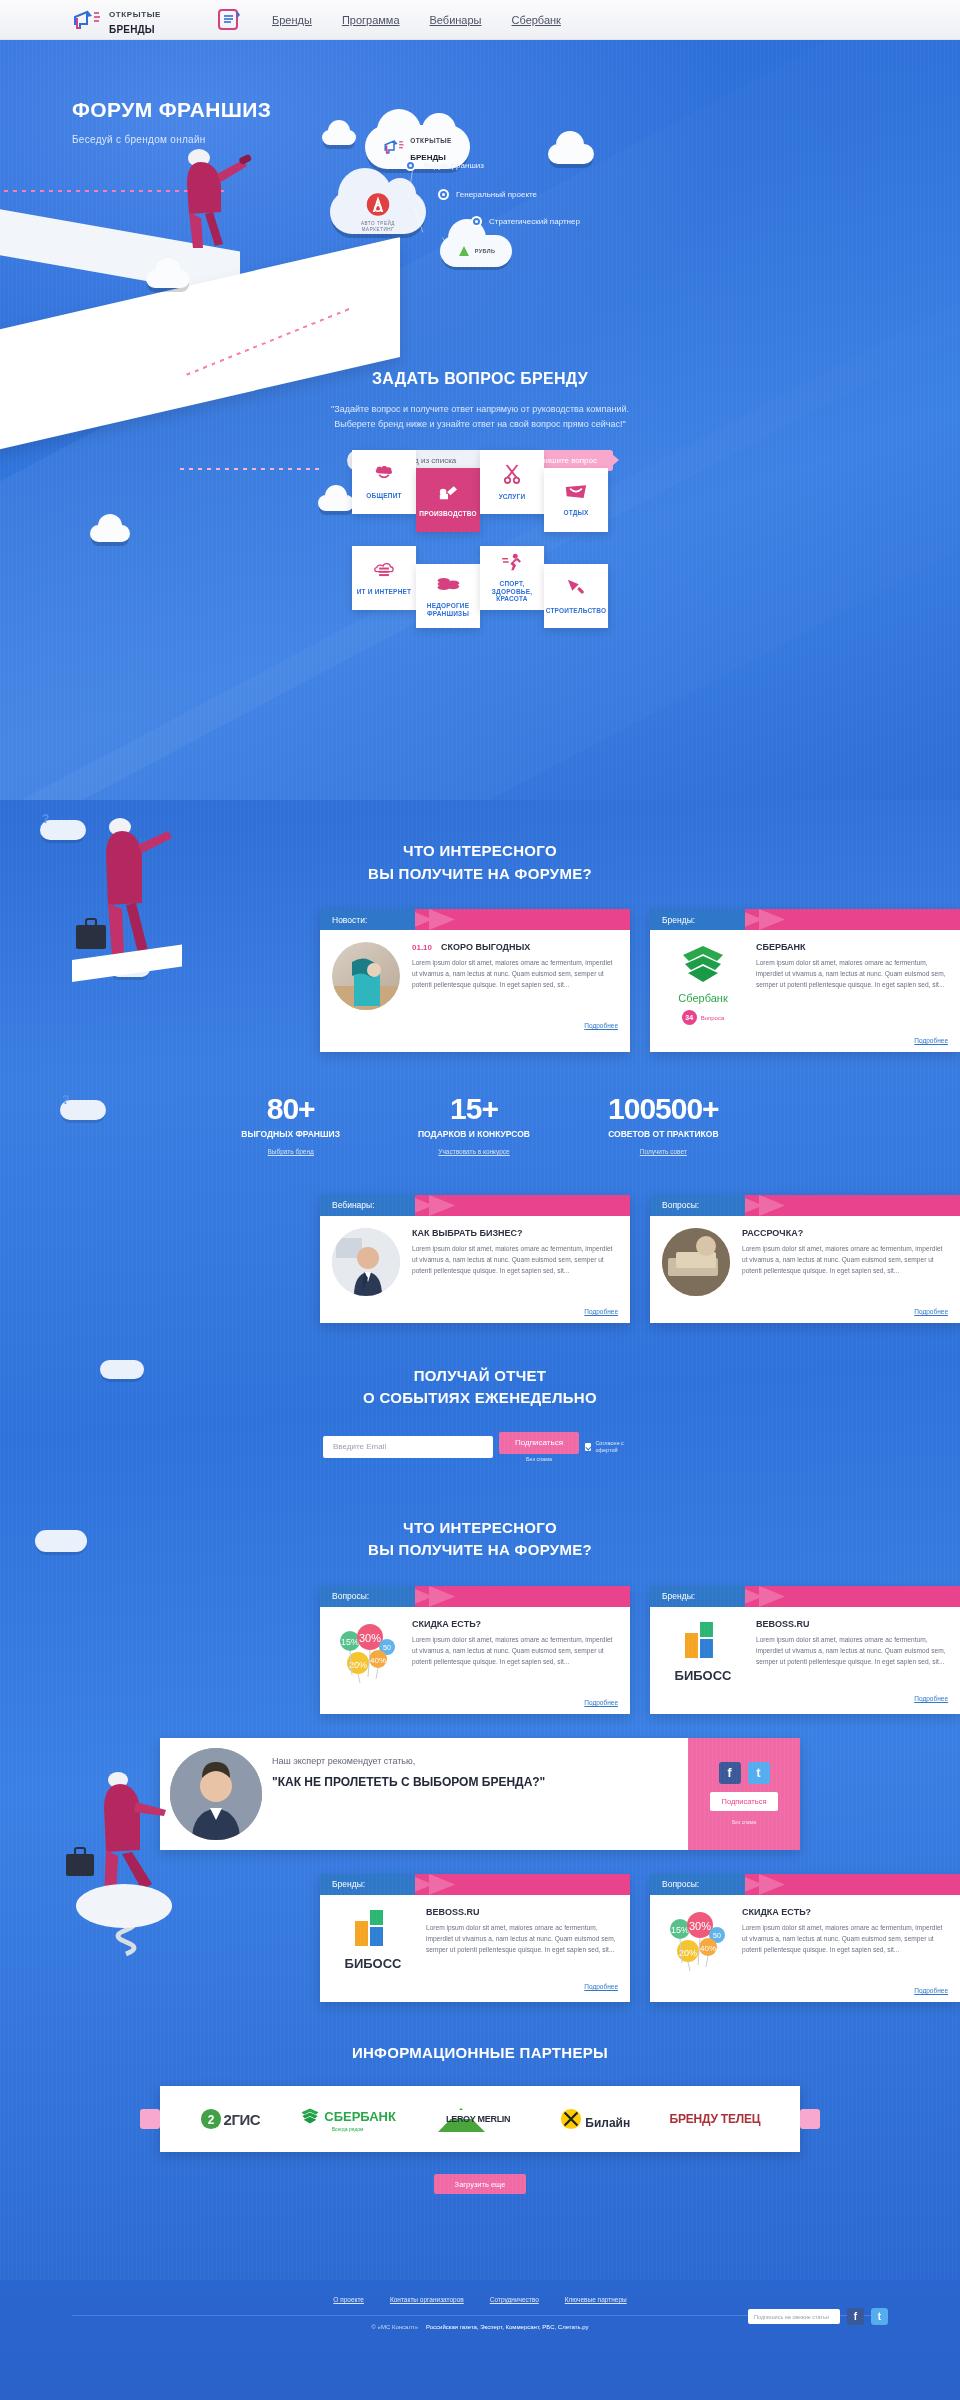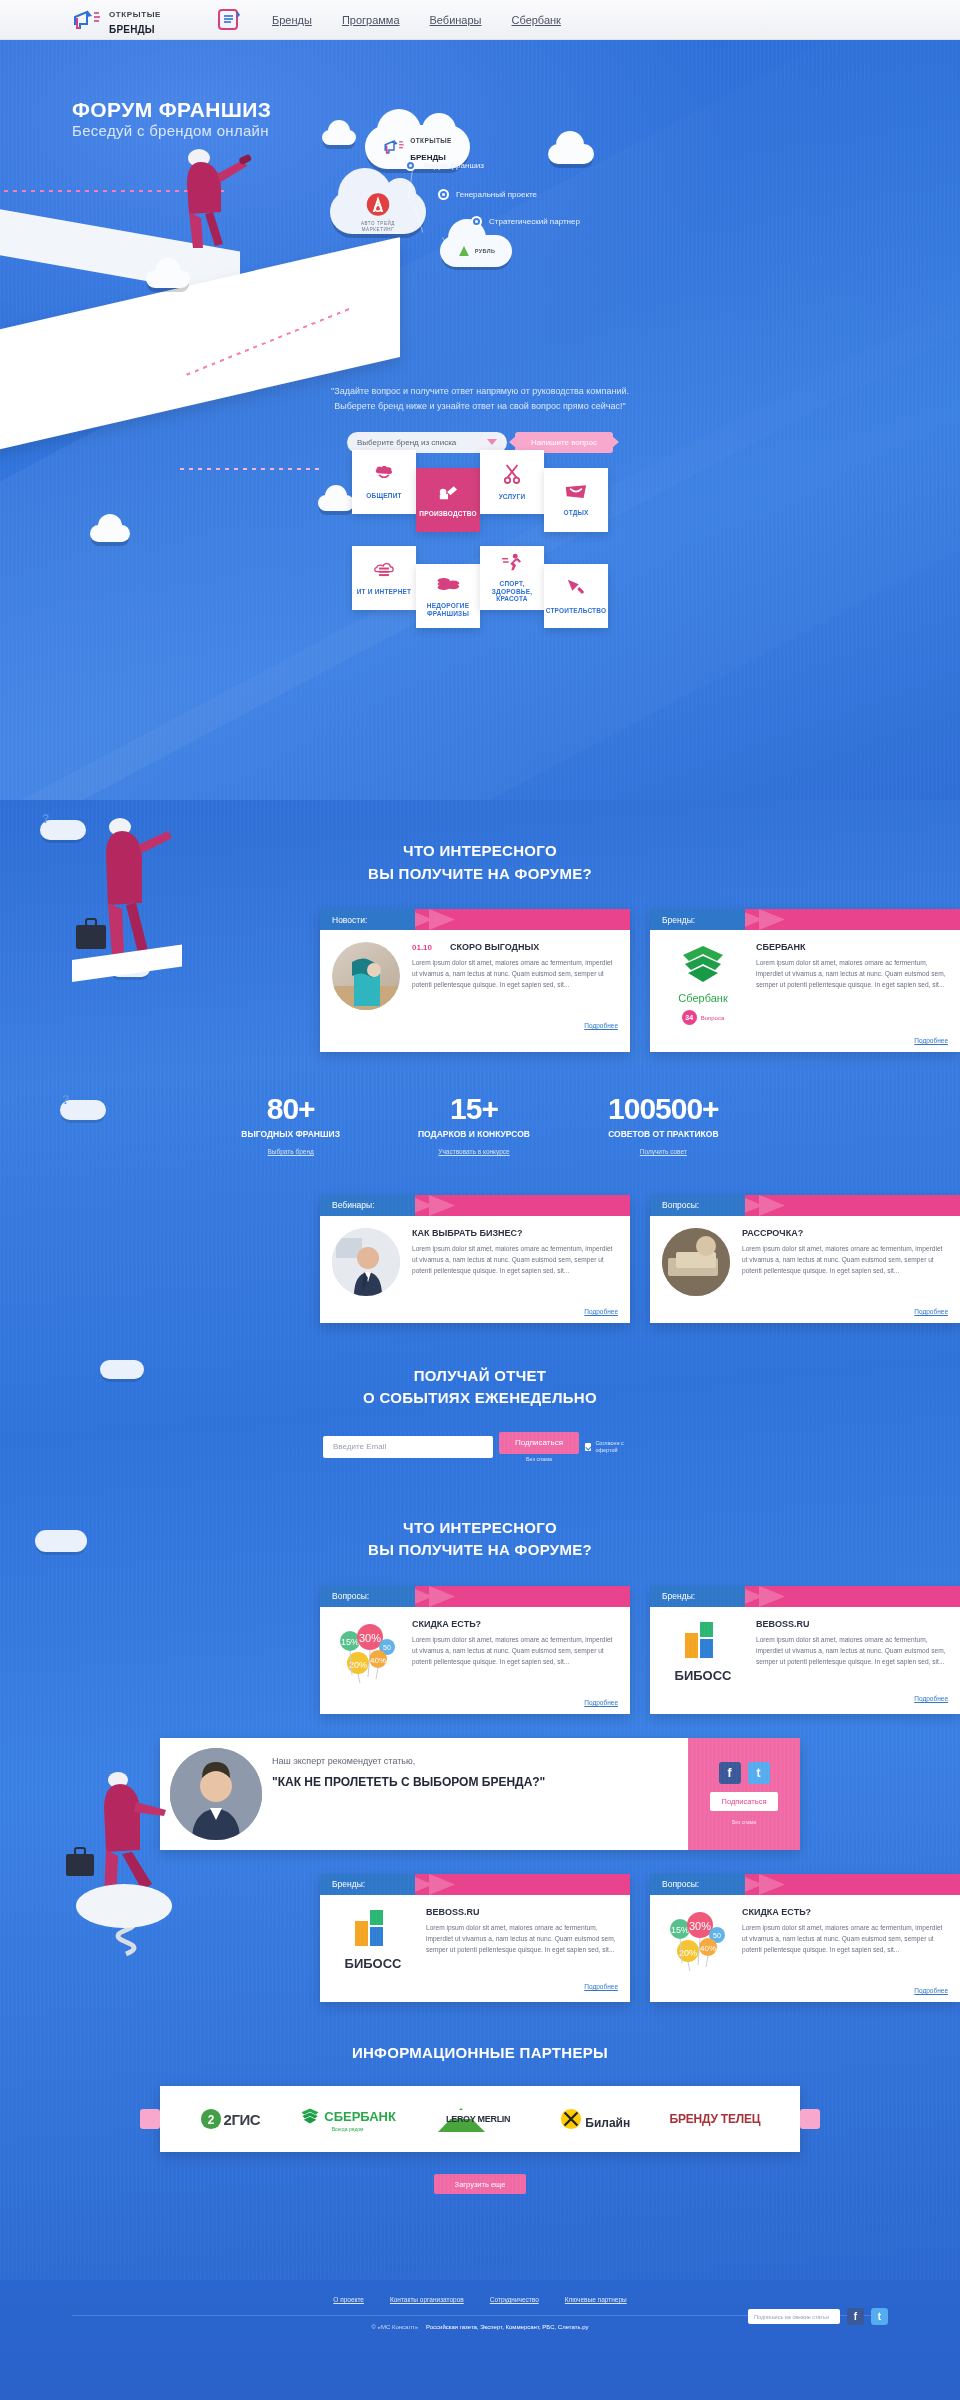--- a/index.html
+++ b/index.html
@@ -33,21 +33,21 @@
     overflow: hidden;
   }
   .stripes { position:absolute; inset:0;
     background: repeating-linear-gradient(90deg, rgba(255,255,255,.035) 0 1px, rgba(255,255,255,0) 1px 4px);}
   .diag { position:absolute; inset:0; overflow:hidden;}
   .diag:before{content:"";position:absolute;width:1400px;height:320px;background:linear-gradient(100deg,rgba(255,255,255,.07),rgba(255,255,255,0));transform:rotate(-28deg);top:250px;left:-300px;}
   .diag:after{content:"";position:absolute;width:1400px;height:220px;background:linear-gradient(100deg,rgba(255,255,255,.05),rgba(255,255,255,0));transform:rotate(-28deg);top:520px;left:-200px;}
 
   .hero-title { position:absolute; left:72px; top:58px; }
   .hero-title h1 { color:#fff; font-size:21px; font-weight:800; letter-spacing:.4px;}
-  .hero-title p { color:#d9e6fb; font-size:15px; margin-top:0; letter-spacing:.3px;}
+  .hero-title p { color:#d9e6fb; font-size:10px; margin-top:12px; letter-spacing:.3px;}
 
   .cloud { position:absolute; background:#fbfcfe; border-radius: 50px;
      box-shadow: 0 5px 0 -1px rgba(0,0,0,.18); }
   .cloud:before,.cloud:after{content:"";position:absolute;background:#fbfcfe;border-radius:50%;}
 
   .c-small1 { width:34px;height:15px;left:322px;top:90px;border-radius:20px;}
   .c-small1:before{width:22px;height:22px;left:6px;top:-10px;}
   .c-small2 { width:46px;height:20px;left:548px;top:104px;border-radius:24px;}
   .c-small2:before{width:28px;height:28px;left:8px;top:-13px;}
   .c-small3 { width:44px;height:18px;left:146px;top:230px;border-radius:22px;}
@@ -321,20 +321,21 @@
   <div class="node" style="left:438px;top:149px">
     <span class="dot"></span>
     <span>Генеральный проекте</span>
   </div>
   <div class="node" style="left:471px;top:176px">
     <span class="dot"></span>
     <span>Стратегический партнер</span>
   </div>
 
   <div class="ask">
+    <h2>ЗАДАТЬ ВОПРОС БРЕНДУ</h2>
     <p>"Задайте вопрос и получите ответ напрямую от руководства компаний. Выберете бренд ниже и узнайте ответ на свой вопрос прямо сейчас!"</p>
     <div class="ask-row">
       <div class="select-pill">
         <span>Выберите бренд из списка</span>
         <span class="tri-down"></span>
       </div>
       <div class="pink-btn">Напишите вопрос</div>
     </div>
   </div>
 
@@ -470,21 +471,21 @@
         <div class="card-body">
           <div class="thumb" style="background:linear-gradient(145deg,#d8cfc4,#b9a894);">
             <svg width="68" height="68" viewBox="0 0 68 68">
               <rect x="0" y="44" width="68" height="24" fill="#c9a87e"></rect>
               <rect x="22" y="30" width="26" height="34" fill="#2fb5bd"></rect>
               <path d="M20 20 q12 -8 24 2 l-4 14 q-10 -8 -20 -2 Z" fill="#1b7e86"></path>
               <circle cx="42" cy="28" r="7" fill="#e8d2bb"></circle>
             </svg>
           </div>
           <div class="card-txt">
-            <div style="display:flex;gap:18px;align-items:baseline">
+            <div style="display:flex;gap:9px;align-items:baseline">
               <span class="card-date">01.10</span>
               <span class="card-t">СКОРО ВЫГОДНЫХ</span>
             </div>
             <div class="card-p">Lorem ipsum dolor sit amet, maiores ornare ac fermentum, imperdiet ut vivamus a, nam lectus at nunc. Quam euismod sem, semper ut potenti pellentesque quisque. In eget sapien sed, sit...</div>
           </div>
         </div>
         <div class="more">Подробнее</div>
       </div>
 
       <div class="card">

